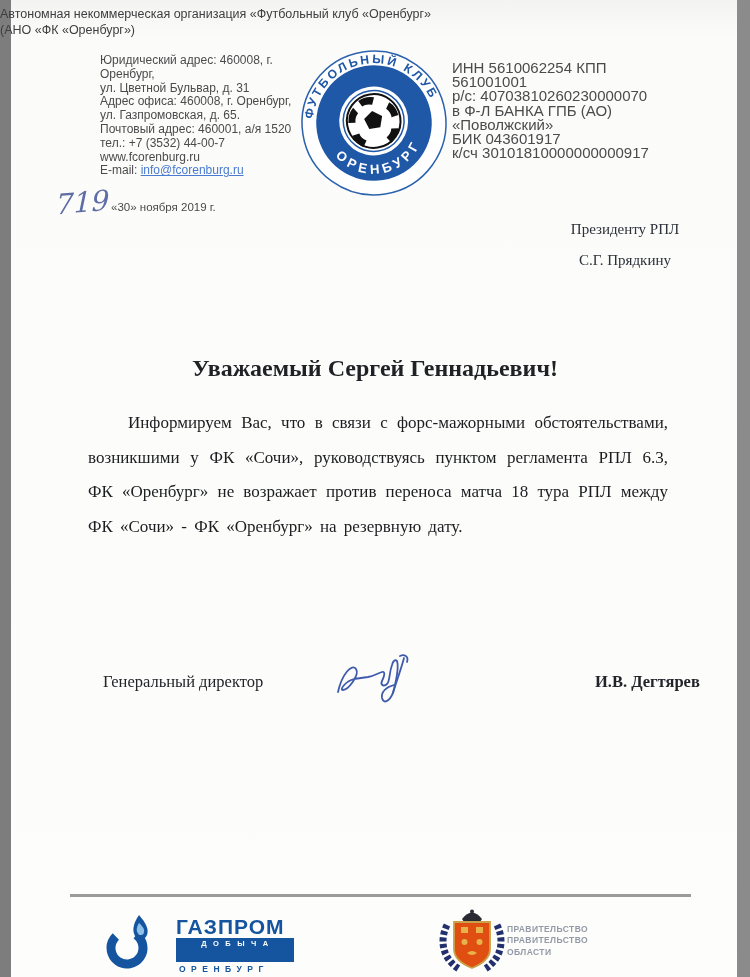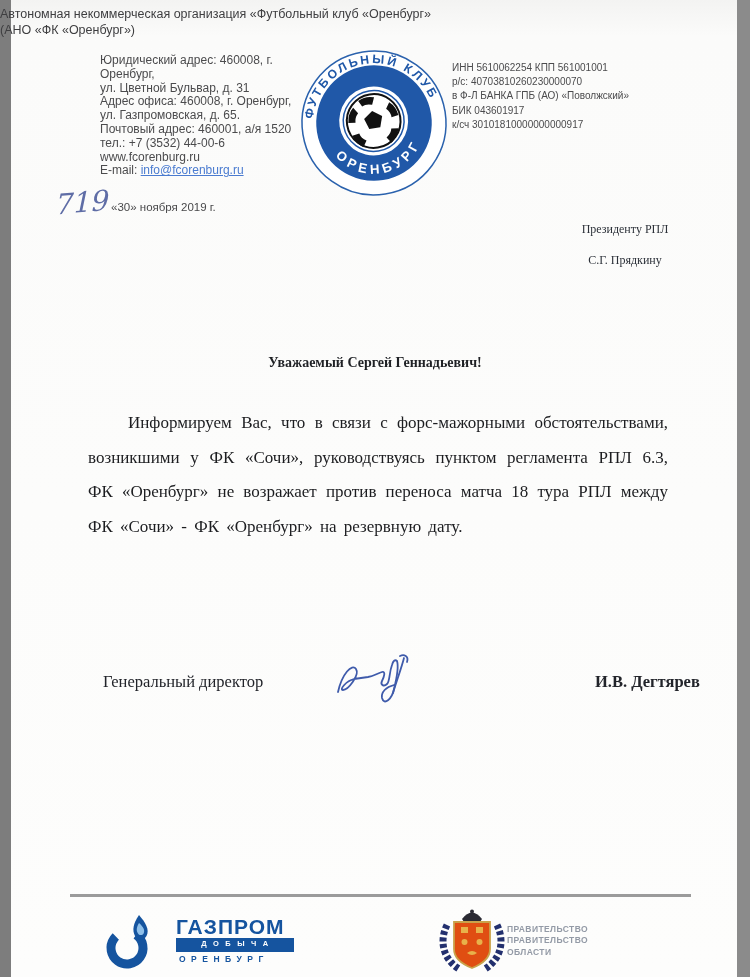--- a/index.html
+++ b/index.html
@@ -14,59 +14,59 @@
   .edge-right { right: 0; width: 13px; background: #8b8b8b; }
 
   .org-header { position: absolute; top: 6px; left: 0; width: 100%;
     text-align: left; color: #3e3e40; font-size: 12.5px; line-height: 16px; }
 
   .contacts { position: absolute; left: 100px; top: 54px; width: 215px;
     font-size: 12px; line-height: 13.8px; color: #4b4b4d; }
   .contacts a { color: #4a7bd0; text-decoration: underline; }
 
   .requisites { position: absolute; left: 452px; top: 61px; width: 220px;
-    font-size: 10px; line-height: 14.2px; color: #4b4b4d; }
+    font-size: 15px; line-height: 14.2px; color: #4b4b4d; }
 
   .emblem { position: absolute; left: 299px; top: 48px; width: 150px; height: 150px;
     transform: rotate(-9deg); }
 
   .outgoing-number { position: absolute; left: 56px; top: 186px;
     font-family: "DejaVu Serif", serif; font-style: italic; font-size: 28px;
     color: #5f6da6; transform: rotate(-5deg) skewX(-6deg); }
   .date-text { position: absolute; left: 111px; top: 201px;
     font-size: 11.5px; color: #48484a; }
 
   .addressee { position: absolute; left: 540px; top: 214px; width: 170px;
     text-align: center; font-family: "Liberation Serif", serif;
-    font-size: 12px; line-height: 31px; color: #2c3139; }
+    font-size: 15px; line-height: 31px; color: #2c3139; }
 
   .salutation { position: absolute; top: 355px; left: 0; width: 100%;
     text-align: center; font-family: "Liberation Serif", serif;
-    font-weight: bold; font-size: 14px; color: #1f2125; }
+    font-weight: bold; font-size: 24px; color: #1f2125; }
 
   .body-par { position: absolute; left: 88px; top: 406px; width: 580px;
     font-family: "Liberation Serif", serif; font-size: 17px; line-height: 34.5px;
     text-align: justify; text-indent: 40px; color: #1c1d20; word-spacing: 3px; }
 
   .sig-title { position: absolute; left: 103px; top: 672px;
     font-family: "Liberation Serif", serif; font-weight: normal;
     font-size: 16.5px; color: #22242a; }
   .sig-scribble { position: absolute; left: 330px; top: 650px; }
   .sig-name { position: absolute; left: 595px; top: 672px;
     font-family: "Liberation Serif", serif; font-weight: bold;
     font-size: 16.5px; color: #22242a; }
 
   .footer-divider { position: absolute; left: 70px; top: 894px;
     width: 621px; height: 3px; background: #9b9b9b; }
 
   .gazprom { position: absolute; left: 102px; top: 913px; display: flex; gap: 20px; }
   .gazprom-text { padding-top: 3px; }
   .gazprom-word1 { font-weight: bold; font-size: 21px; line-height: 21px;
     color: #15549f; letter-spacing: 1px; }
-  .gazprom-bar { margin-top: 1px; width: 118px; height: 14px; background: #15549f;
+  .gazprom-bar { margin-top: 1px; width: 118px; height: 24px; background: #15549f;
     color: #ffffff; font-size: 7.5px; font-weight: bold; letter-spacing: 6.5px;
     line-height: 11px; text-align: center; text-indent: 6px; }
   .gazprom-word3 { margin-top: 2px; font-size: 8.5px; font-weight: bold;
     color: #15549f; letter-spacing: 5.5px; text-indent: 3px; }
 
   .government { position: absolute; left: 437px; top: 909px;
     display: flex; align-items: center; gap: 0; }
   .gov-text { font-size: 8.5px; font-weight: bold; color: #939aa6;
     line-height: 11.5px; letter-spacing: 0.4px; }
 </style>
@@ -82,21 +82,21 @@
     <div>Автономная некоммерческая организация «Футбольный клуб «Оренбург»</div>
     <div>(АНО «ФК «Оренбург»)</div>
   </div>
 
   <div class="contacts">
     <div>Юридический адрес: 460008, г. Оренбург,</div>
     <div>ул. Цветной Бульвар, д. 31</div>
     <div>Адрес офиса: 460008, г. Оренбург,</div>
     <div>ул. Газпромовская, д. 65.</div>
     <div>Почтовый адрес: 460001, а/я 1520</div>
-    <div>тел.: +7 (3532) 44-00-6</div>
+    <div>тел.: +7 (3532) 44-00-7</div>
     <div>www.fcorenburg.ru</div>
     <div><span>E-mail: </span><a href="#">info@fcorenburg.ru</a></div>
   </div>
 
   <svg class="emblem" viewBox="0 0 148 148">
     <defs>
       <path id="arcTop" d="M 13 76 A 61 61 0 0 1 135 76" fill="none"></path>
       <path id="arcBottom" d="M 24 74 A 50 50 0 0 0 124 74" fill="none"></path>
     </defs>
     <circle cx="74" cy="74" r="71" fill="#ffffff" stroke="#2b62ad" stroke-width="1.5"></circle>

